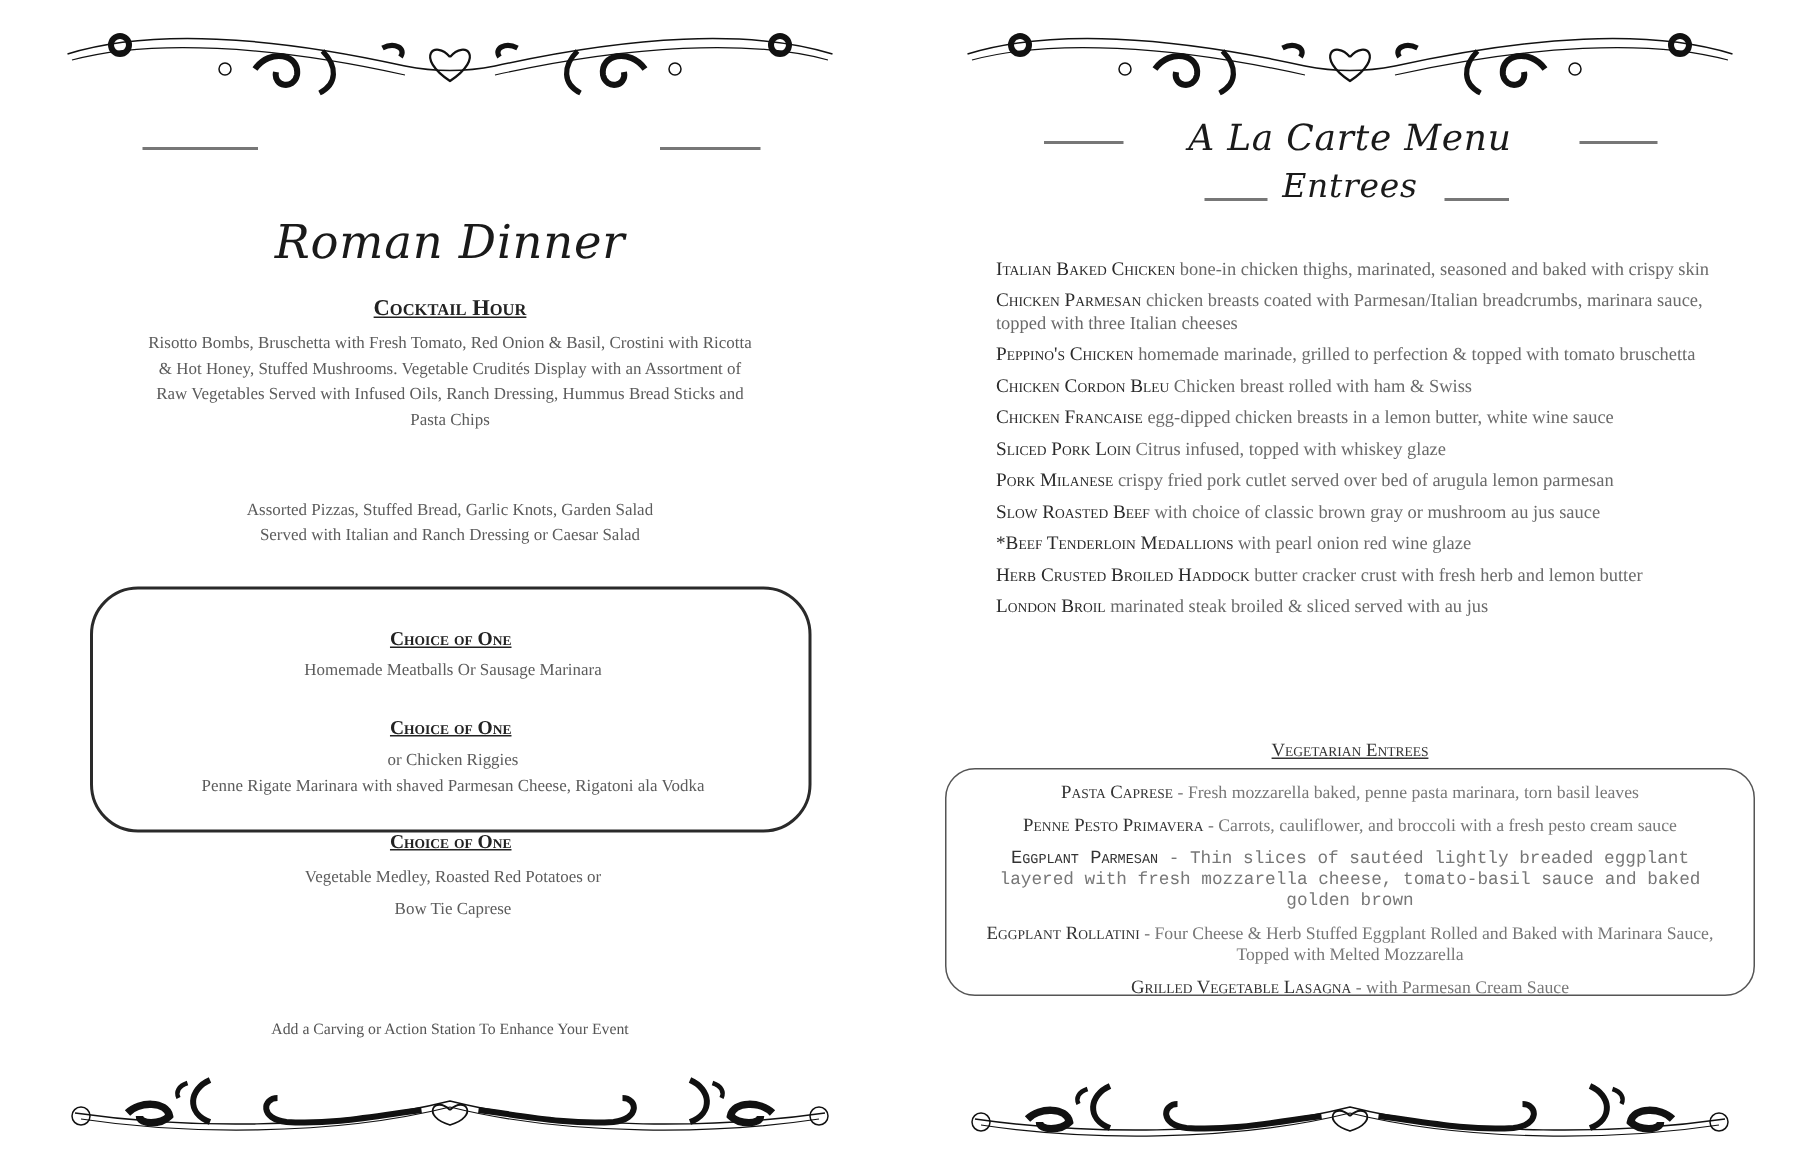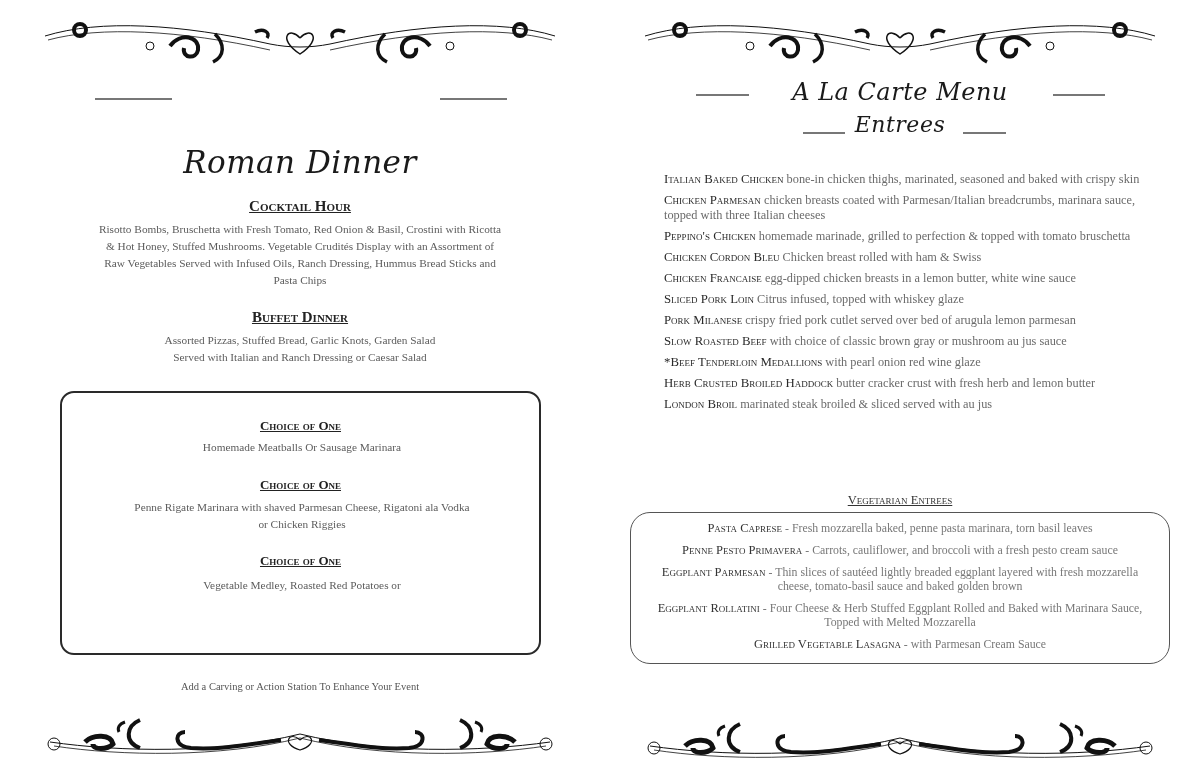--- a/index.html
+++ b/index.html
@@ -26,22 +26,22 @@
   }
   .body-text { text-align: center; color: #5c5c5c; }
 
   
   .cocktail-head { position: absolute; top: 198px; left: 0; width: 600px; font-size: 15px; }
   .cocktail-body { position: absolute; top: 221px; left: 95px; width: 410px; font-size: 11.3px; line-height: 17px; }
   .buffet-head { position: absolute; top: 309px; left: 0; width: 600px; font-size: 15px; }
   .buffet-body { position: absolute; top: 332px; left: 95px; width: 410px; font-size: 11.3px; line-height: 17px; }
 
   .choice-box {
-    position: absolute; left: 60px; top: 391px; width: 481px; height: 264px;
-    border: 2px solid #2a2a2a; border-radius: 14px;
+    position: absolute; left: 60px; top: 391px; width: 481px; height: 164px;
+    border: 2px solid #2a2a2a; border-radius: 32px;
   }
   .choice-head { position: absolute; left: 0; width: 100%; font-size: 13px; }
   .choice-body { position: absolute; left: 40px; width: 400px; font-size: 11.3px; line-height: 17px; }
 
   .carving { position: absolute; top: 681px; left: 0; width: 600px; font-size: 10.5px; text-align: center; color: #555; }
 
   
   .entrees-list { position: absolute; left: 64px; top: 172px; width: 480px; }
   .entree { font-size: 12.3px; line-height: 14.5px; color: #6a6a6a; margin-bottom: 6.5px; }
   .entree .name { font-variant: small-caps; color: #2a2a2a; font-size: 12.8px; }
@@ -80,41 +80,41 @@
   </div>
 
   <div class="rule" style="left:95px;top:98px;width:77px;"></div>
   <div class="rule" style="left:440px;top:98px;width:67px;"></div>
 
   <div class="script-title" style="top:144px;font-size:31px;">Roman Dinner</div>
 
   <div class="sc-heading cocktail-head">Cocktail Hour</div>
   <div class="body-text cocktail-body">Risotto Bombs, Bruschetta with Fresh Tomato, Red Onion &amp; Basil, Crostini with Ricotta &amp; Hot Honey, Stuffed Mushrooms. Vegetable Crudités Display with an Assortment of Raw Vegetables Served with Infused Oils, Ranch Dressing, Hummus Bread Sticks and Pasta Chips</div>
 
-  <div class="sc-heading buffet-head">Buffet Dinner</div>
   <div class="body-text buffet-body">
     <div>Assorted Pizzas, Stuffed Bread, Garlic Knots, Garden Salad</div>
     <div>Served with Italian and Ranch Dressing or Caesar Salad</div>
   </div>
 
   <div class="choice-box">
     <div class="sc-heading choice-head" style="top:25px;">Choice of One</div>
     <div class="body-text choice-body" style="top:46px;">
       <div>Homemade Meatballs Or Sausage Marinara</div>
     </div>
 
     <div class="sc-heading choice-head" style="top:84px;">Choice of One</div>
     <div class="body-text choice-body" style="top:106px;">
+      <div>or  Chicken Riggies</div>
       <div>Penne Rigate Marinara with shaved Parmesan Cheese, Rigatoni ala Vodka</div>
-      <div>or  Chicken Riggies</div>
     </div>
 
     <div class="sc-heading choice-head" style="top:160px;">Choice of One</div>
     <div class="body-text choice-body" style="top:182px;line-height:21px;">
       <div>Vegetable Medley, Roasted Red Potatoes or</div>
+      <div>Bow Tie Caprese</div>
     </div>
   </div>
 
   <div class="carving">Add a Carving or Action Station To Enhance Your Event</div>
 
   <div class="flourish" style="left:40px;top:712px;">
     <svg width="520" height="52" viewBox="0 0 520 52" fill="none" stroke="#111">
       <path d="M10 30 C 80 40, 180 42, 260 22 C 340 42, 440 40, 510 30" stroke-width="1"></path>
       <path d="M14 34 C 80 44, 180 46, 260 26 M260 26 C 340 46, 440 44, 506 34" stroke-width="0.8"></path>
       <circle cx="14" cy="32" r="6" stroke-width="1"></circle>
@@ -172,21 +172,21 @@
     <div class="entree"><span class="name">*Beef Tenderloin Medallions</span> <span>with pearl onion red wine glaze</span></div>
     <div class="entree"><span class="name">Herb Crusted Broiled Haddock</span> <span> butter cracker crust with fresh herb and lemon butter</span></div>
     <div class="entree"><span class="name">London Broil</span> <span>marinated steak broiled &amp; sliced served with au jus</span></div>
   </div>
 
   <div class="sc-heading veg-head">Vegetarian Entrees</div>
 
   <div class="veg-box">
     <div class="veg-item"><span class="name">Pasta Caprese</span><span> - Fresh mozzarella baked, penne pasta marinara, torn basil leaves</span></div>
     <div class="veg-item"><span class="name">Penne Pesto Primavera</span><span> - Carrots, cauliflower, and broccoli with a fresh pesto cream sauce</span></div>
-    <div class="veg-item" style="margin:0 20px 8px;"><span class="name">Eggplant Parmesan</span><span> - Thin slices of sautéed lightly breaded eggplant layered with fresh mozzarella cheese, tomato-basil sauce and baked golden brown</span></div>
+    <div class="veg-item" style="margin:0 20px 8px;font-family:Liberation Mono, monospace;"><span class="name">Eggplant Parmesan</span><span> - Thin slices of sautéed lightly breaded eggplant layered with fresh mozzarella cheese, tomato-basil sauce and baked golden brown</span></div>
     <div class="veg-item" style="margin:0 25px 8px;"><span class="name">Eggplant Rollatini</span><span> - Four Cheese &amp; Herb Stuffed Eggplant Rolled and Baked with Marinara Sauce, Topped with Melted Mozzarella</span></div>
     <div class="veg-item"><span class="name">Grilled Vegetable Lasagna</span><span> - with Parmesan Cream Sauce</span></div>
   </div>
 
 
   <div class="flourish" style="left:40px;top:716px;">
     <svg width="520" height="52" viewBox="0 0 520 52" fill="none" stroke="#111">
       <path d="M10 30 C 80 40, 180 42, 260 22 C 340 42, 440 40, 510 30" stroke-width="1"></path>
       <path d="M14 34 C 80 44, 180 46, 260 26 M260 26 C 340 46, 440 44, 506 34" stroke-width="0.8"></path>
       <circle cx="14" cy="32" r="6" stroke-width="1"></circle>

